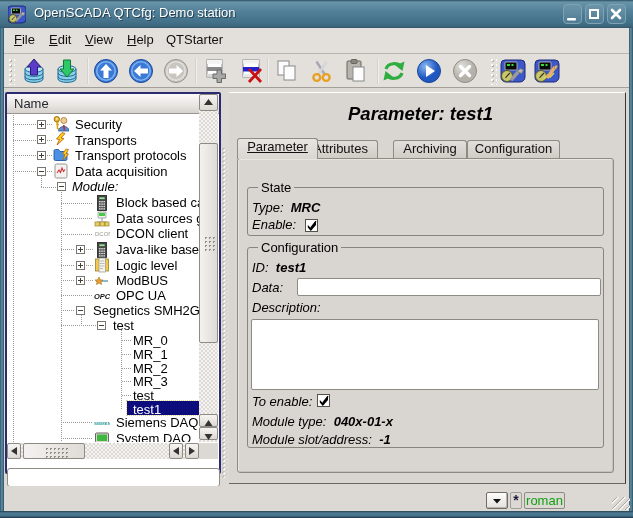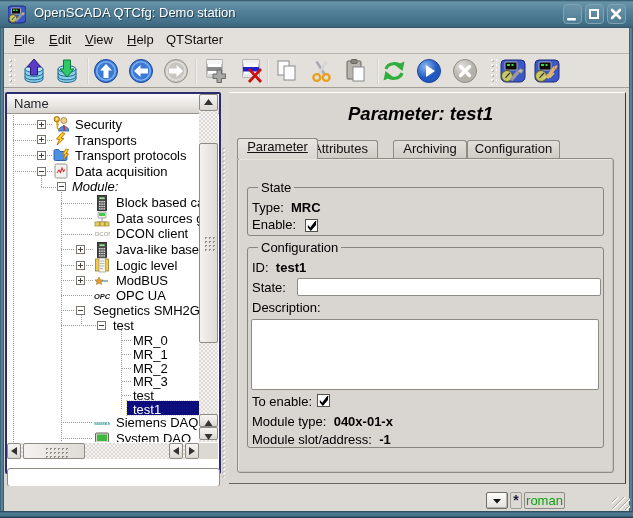--- a/index.html
+++ b/index.html
@@ -70,21 +70,21 @@
 #rheading{position:absolute;left:-8px;top:10px;width:399px;text-align:center;font-size:18.5px;
  font-weight:bold;font-style:italic;color:#000;}
 .tab{position:absolute;top:47px;height:19px;background:linear-gradient(180deg,#e2deda,#cfcbc5);
  border:1px solid #8e8a84;border-bottom:none;border-radius:3px 3px 0 0;box-sizing:border-box;
  font-size:13px;text-align:center;color:#111;}
 #tabActive{top:45px;height:21px;background:linear-gradient(180deg,#e8e5e1,#d9d5d0);z-index:3;text-decoration:underline;}
 #tabframe{position:absolute;left:8px;top:65px;width:377px;height:315px;border:1px solid #8e8a84;
  border-radius:3px;box-sizing:border-box;background:#d9d5d0;box-shadow:inset -1px -1px 0 #c4c0ba, inset 1px 1px 0 #e8e5e0;}
 .group{position:absolute;border:1px solid #88847e;border-radius:3px;box-sizing:border-box;margin-top:13px;}
 .glabel{position:absolute;top:-8px;left:10px;background:#d9d5d0;padding:0 3px;font-size:13px;color:#000;}
-.flabel{position:absolute;font-size:13px;color:#000;white-space:nowrap;}
+.flabel{position:absolute;font-size:13px;color:#000;white-space:nowrap;font-style:italic;}
 .check{position:absolute;width:12.5px;height:12.5px;background:#fff;border:1px solid #55514b;box-sizing:border-box;}
 .check svg{position:absolute;left:0px;top:0px;}
 #nameinput{position:absolute;background:#fff;border:1px solid #8e8a84;border-radius:2px;box-sizing:border-box;}
 #descarea{position:absolute;background:#fff;border:1px solid #8e8a84;border-radius:2px;box-sizing:border-box;}
 
 #statusbar{position:absolute;left:4px;top:486px;width:625px;height:25px;background:#dcd8d3;}
 #combo{position:absolute;left:482px;top:6px;width:22px;height:17px;background:linear-gradient(180deg,#fdfdfc,#e4e1dc);
  border:1px solid #706c66;border-radius:2px;box-sizing:border-box;box-shadow:inset -1px -1px 0 #b8b4ae;}
 #star{position:absolute;left:506px;top:6px;width:12px;height:17px;background:#dcd8d3;
  border:1px solid #a29e98;border-radius:2px;box-sizing:border-box;font-size:14px;text-align:center;color:#1a1a3a;font-weight:bold;line-height:15px;}
@@ -455,21 +455,21 @@
     <div class="check" style="left:57px;top:31px;">
             <svg width="12" height="12" viewBox="0 0 12 12">
               <path d="M1.8 5 L4.8 8 L10 1.2 L10 5 L4.8 11 L1.8 7.6 Z" fill="#000"></path>
               <path d="M4.8 8 L10 1.2" stroke="#000" stroke-width="1.4"></path>
             </svg>
           </div>
    </div>
    <div class="group" style="left:18px;top:141px;width:357px;height:201px;">
     <div class="glabel">Configuration</div>
     <div class="flabel" style="left:4px;top:12px;">ID:&nbsp; <b>test1</b></div>
-    <div class="flabel" style="left:4px;top:32px;">State:</div>
+    <div class="flabel" style="left:4px;top:32px;">Data:</div>
     <div id="nameinput" style="left:49px;top:30px;width:304px;height:18px;"></div>
     <div class="flabel" style="left:4px;top:52px;">Description:</div>
     <div id="descarea" style="left:3px;top:71px;width:348px;height:71px;"></div>
     <div class="flabel" style="left:4px;top:146px;">To enable:</div>
     <div class="check" style="left:69px;top:146px;">
             <svg width="12" height="12" viewBox="0 0 12 12">
               <path d="M1.8 5 L4.8 8 L10 1.2 L10 5 L4.8 11 L1.8 7.6 Z" fill="#000"></path>
               <path d="M4.8 8 L10 1.2" stroke="#000" stroke-width="1.4"></path>
             </svg>
           </div>

